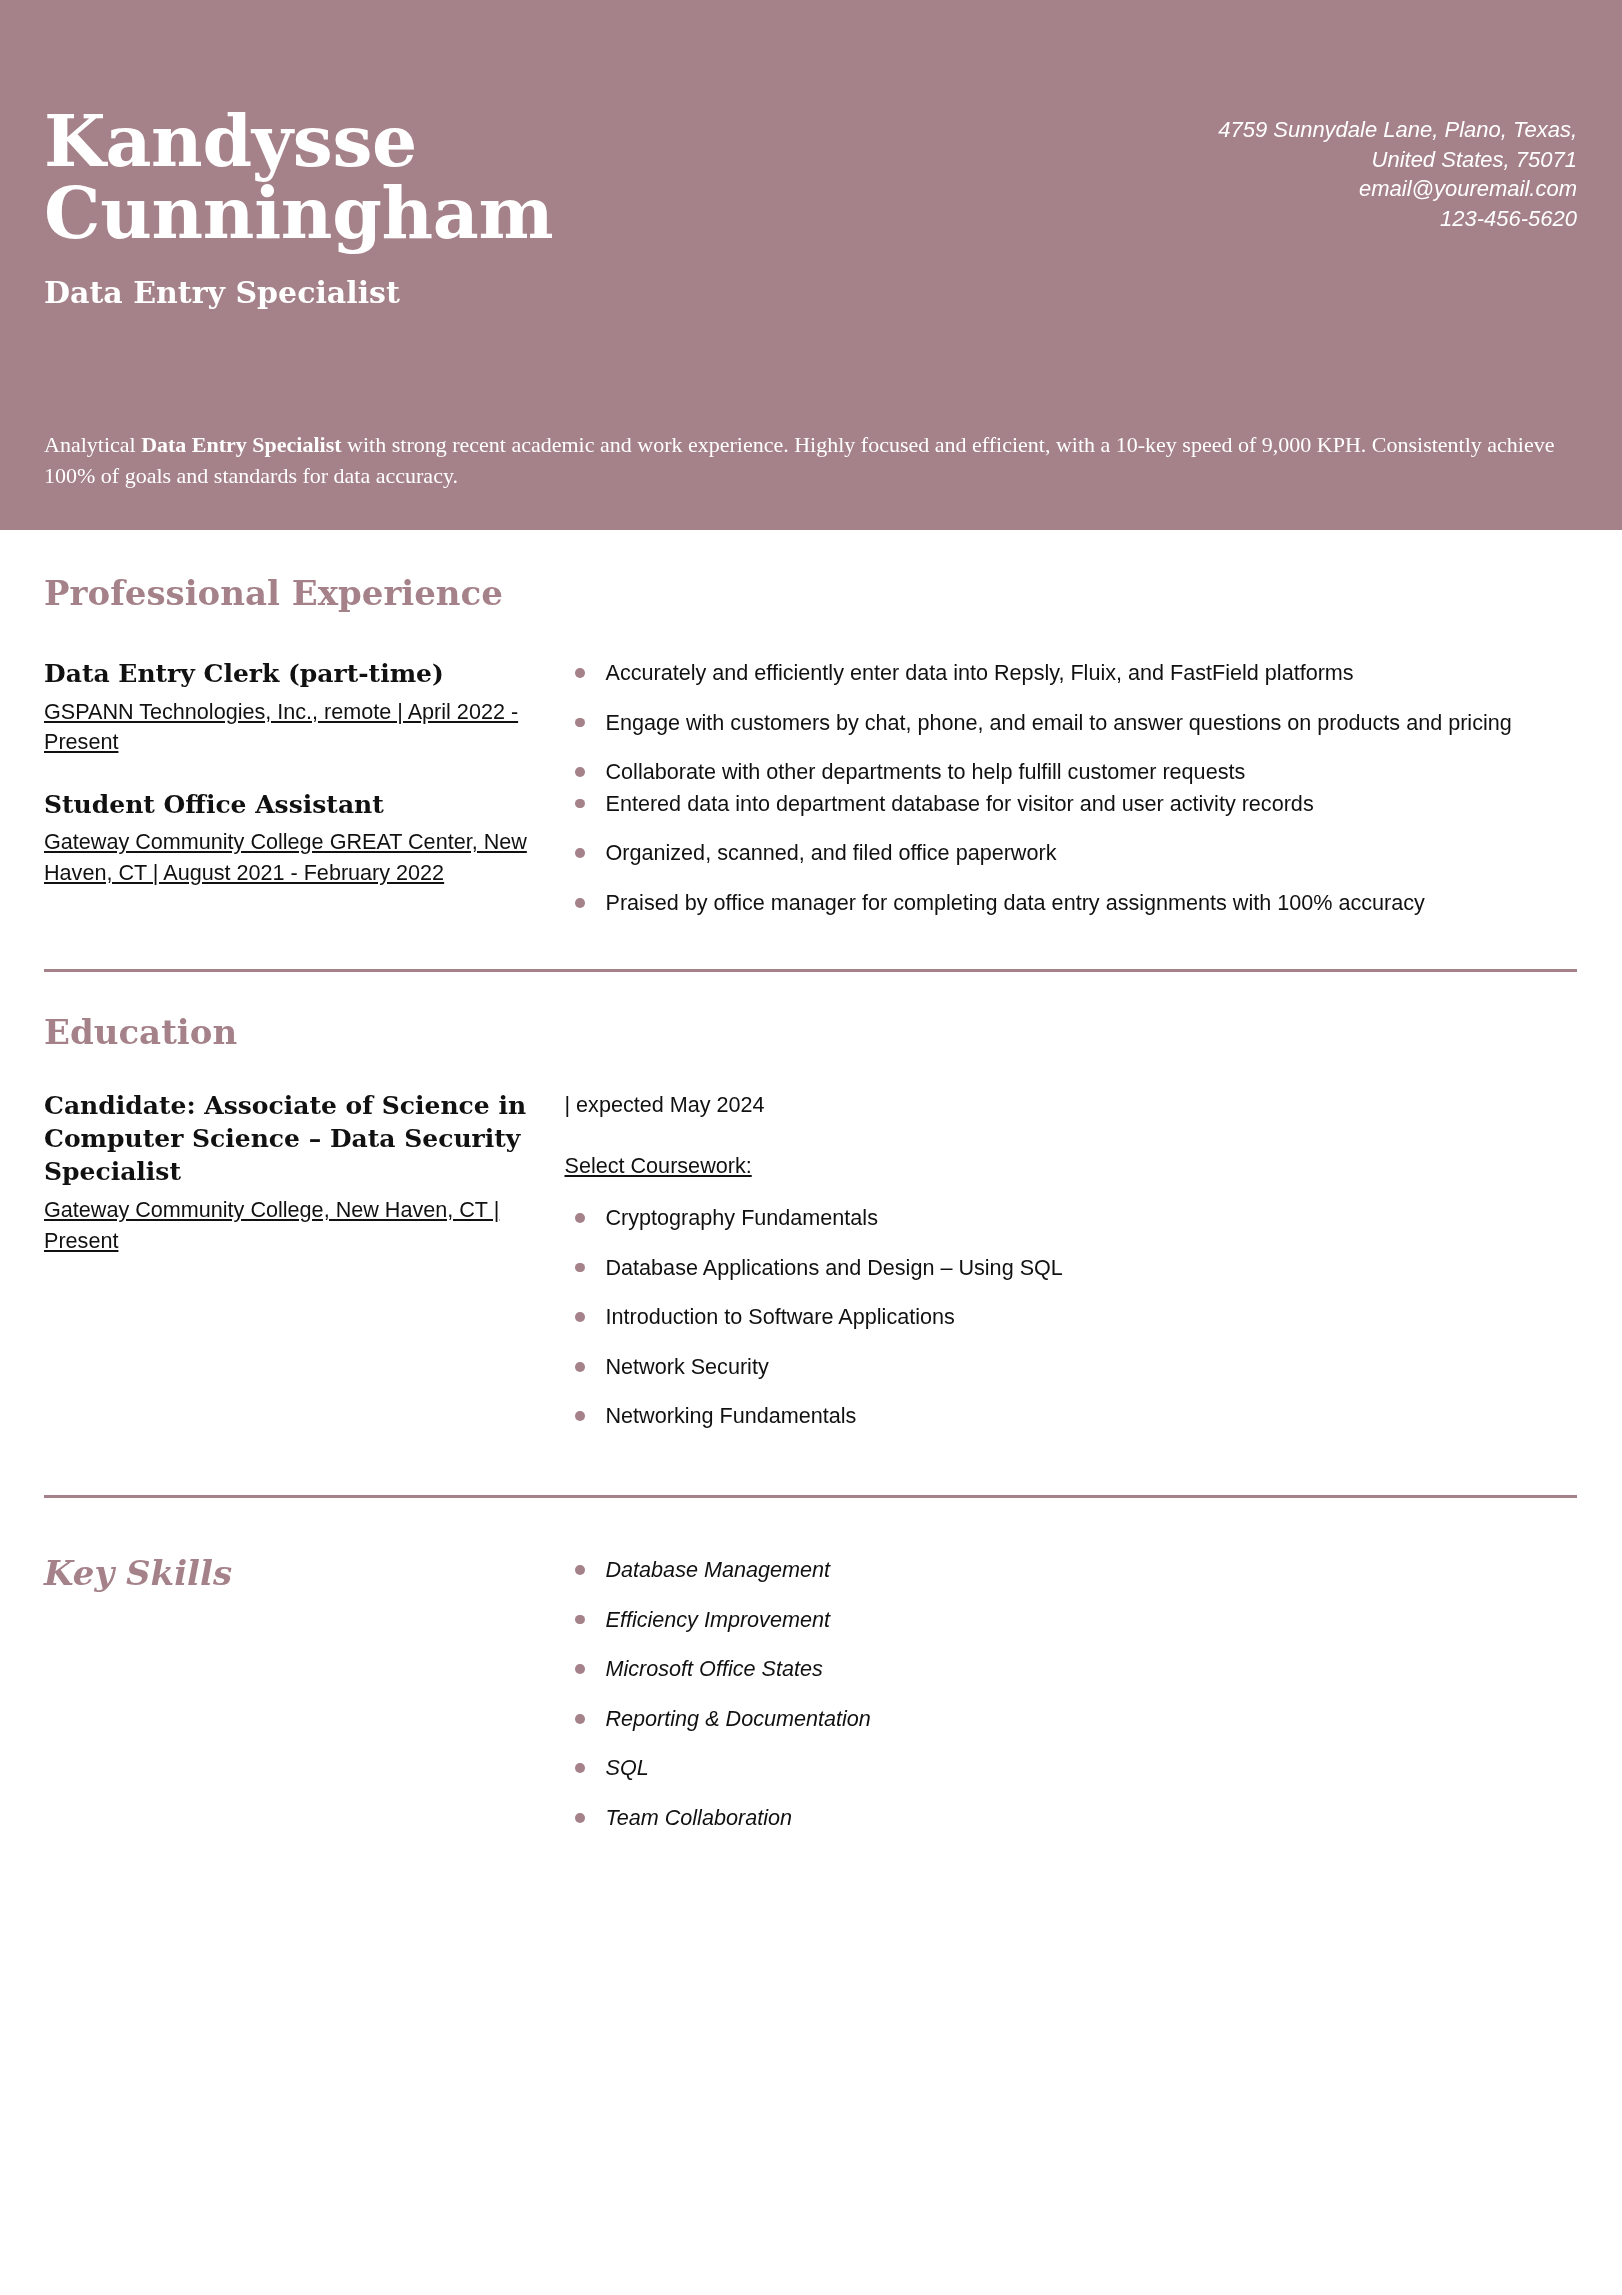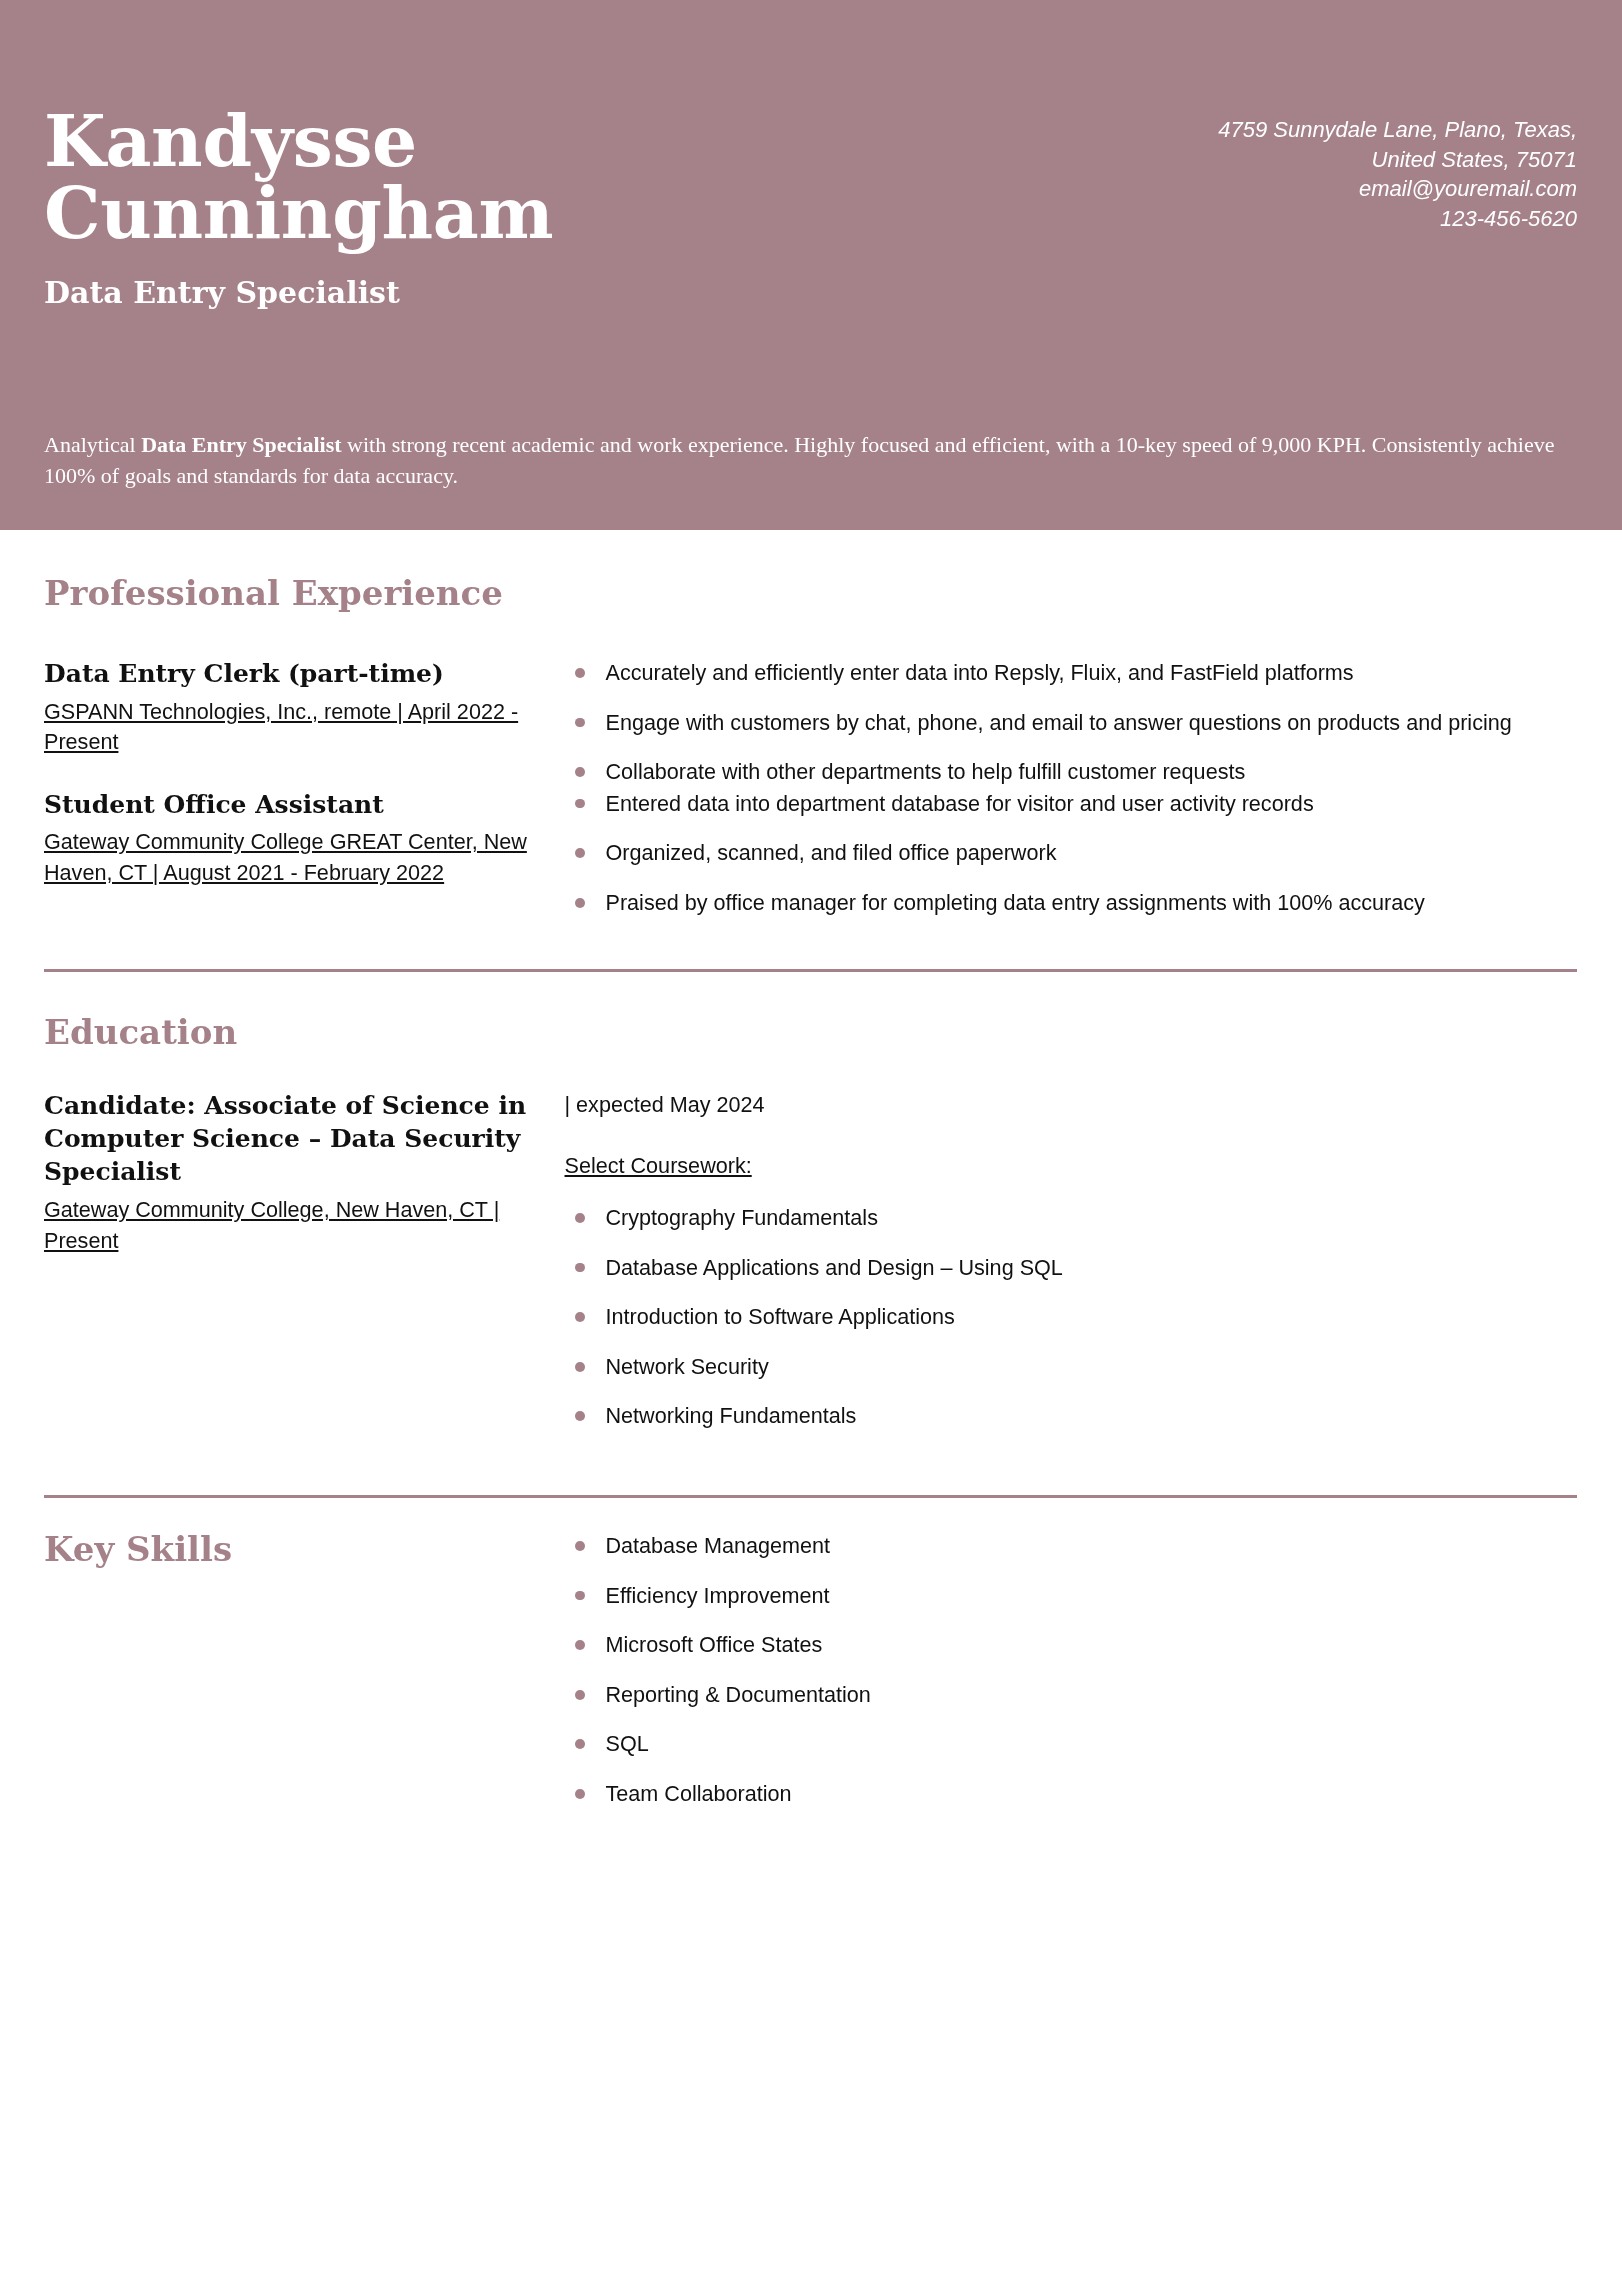--- a/index.html
+++ b/index.html
@@ -294,21 +294,21 @@
             <li><span class="dot"></span><span>Network Security</span></li>
             <li><span class="dot"></span><span>Networking Fundamentals</span></li>
           </ul>
         </div>
       </div>
 
     </div>
 
     <div class="divider" style="margin-top:63px;"></div>
 
-    <div class="section" style="padding-top:32px;">
+    <div class="section" style="padding-top:56px;font-style:italic;">
       <div class="section-row">
         <div class="col-left">
           <h2 class="section-title">Key Skills</h2>
         </div>
         <div class="col-right">
           <ul class="bullets">
             <li><span class="dot"></span><span>Database Management</span></li>
             <li><span class="dot"></span><span>Efficiency Improvement</span></li>
             <li><span class="dot"></span><span>Microsoft Office States</span></li>
             <li><span class="dot"></span><span>Reporting &amp; Documentation</span></li>

